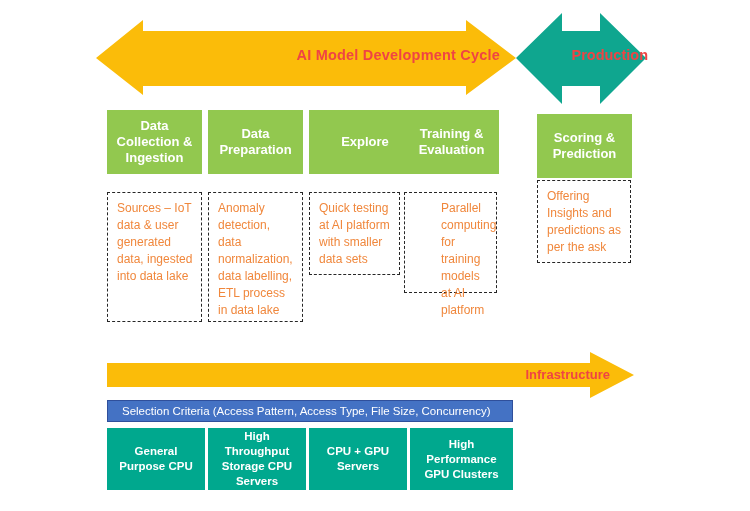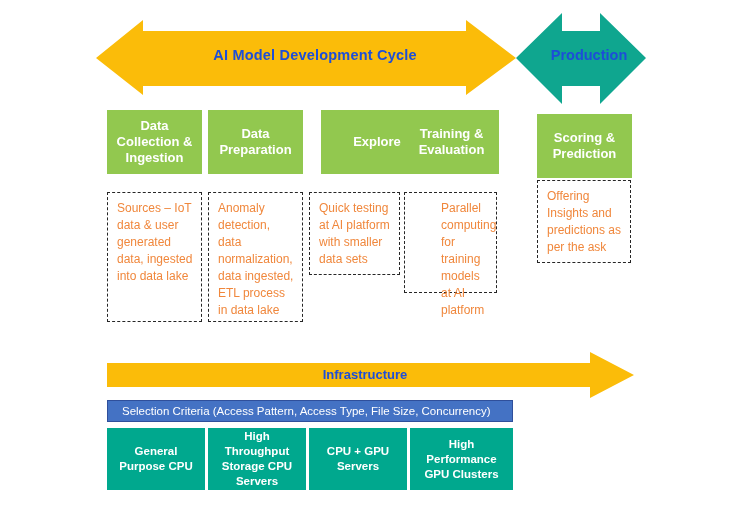--- a/index.html
+++ b/index.html
@@ -24,23 +24,23 @@
     position: absolute;
     left: 0;
     top: 0;
     width: 750px;
     height: 511px;
     pointer-events: none;
   }
 
   .arrow-label {
     position: absolute;
-    color: #1d4ed8;
+    color: #ef4444;
     font-weight: bold;
-    text-align: center;
+    text-align: right;
     white-space: nowrap;
   }
 
   #cycle-label {
     left: 130px;
     top: 47px;
     width: 370px;
     font-size: 14.5px;
     letter-spacing: 0.2px;
   }
@@ -140,29 +140,29 @@
   <div class="arrow-label" id="cycle-label">AI Model Development Cycle</div>
 
   <div class="arrow-label" id="production-label">Production</div>
 
   <div class="arrow-label" id="infrastructure-label">Infrastructure</div>
 
   <div class="phase-box" style="left:107px; top:110px; width:95px; height:64px;">Data Collection &amp; Ingestion</div>
 
   <div class="phase-box" style="left:208px; top:110px; width:95px; height:64px;">Data Preparation</div>
 
-  <div class="phase-box" style="left:309px; top:110px; width:112px; height:64px;margin-left:12px;">Explore</div>
+  <div class="phase-box" style="left:309px; top:110px; width:112px; height:64px;">Explore</div>
 
   <div class="phase-box" style="left:404px; top:110px; width:95px; height:64px;">Training &amp; Evaluation</div>
 
   <div class="phase-box" style="left:537px; top:114px; width:95px; height:64px;">Scoring &amp; Prediction</div>
 
   <div class="desc-box" style="left:107px; top:192px; width:95px; height:130px;">Sources – IoT data &amp; user generated data, ingested into data lake</div>
 
-  <div class="desc-box" style="left:208px; top:192px; width:95px; height:130px;">Anomaly detection, data normalization, data ingested, ETL process in data lake</div>
+  <div class="desc-box" style="left:208px; top:192px; width:95px; height:130px;">Anomaly detection, data normalization, data labelling, ETL process in data lake</div>
 
   <div class="desc-box" style="left:309px; top:192px; width:91px; height:83px;">Quick testing at AI platform with smaller data sets</div>
 
   <div class="desc-box" style="left:404px; top:192px; width:93px; height:101px;padding-left:36px;">Parallel computing for training models at AI platform</div>
 
   <div class="desc-box" style="left:537px; top:180px; width:94px; height:83px;">Offering Insights and predictions as per the ask</div>
 
   <div id="selection-criteria">Selection Criteria (Access Pattern, Access Type, File Size, Concurrency)</div>
 
   <div class="hw-box" style="left:107px; width:98px;">General Purpose CPU</div>

